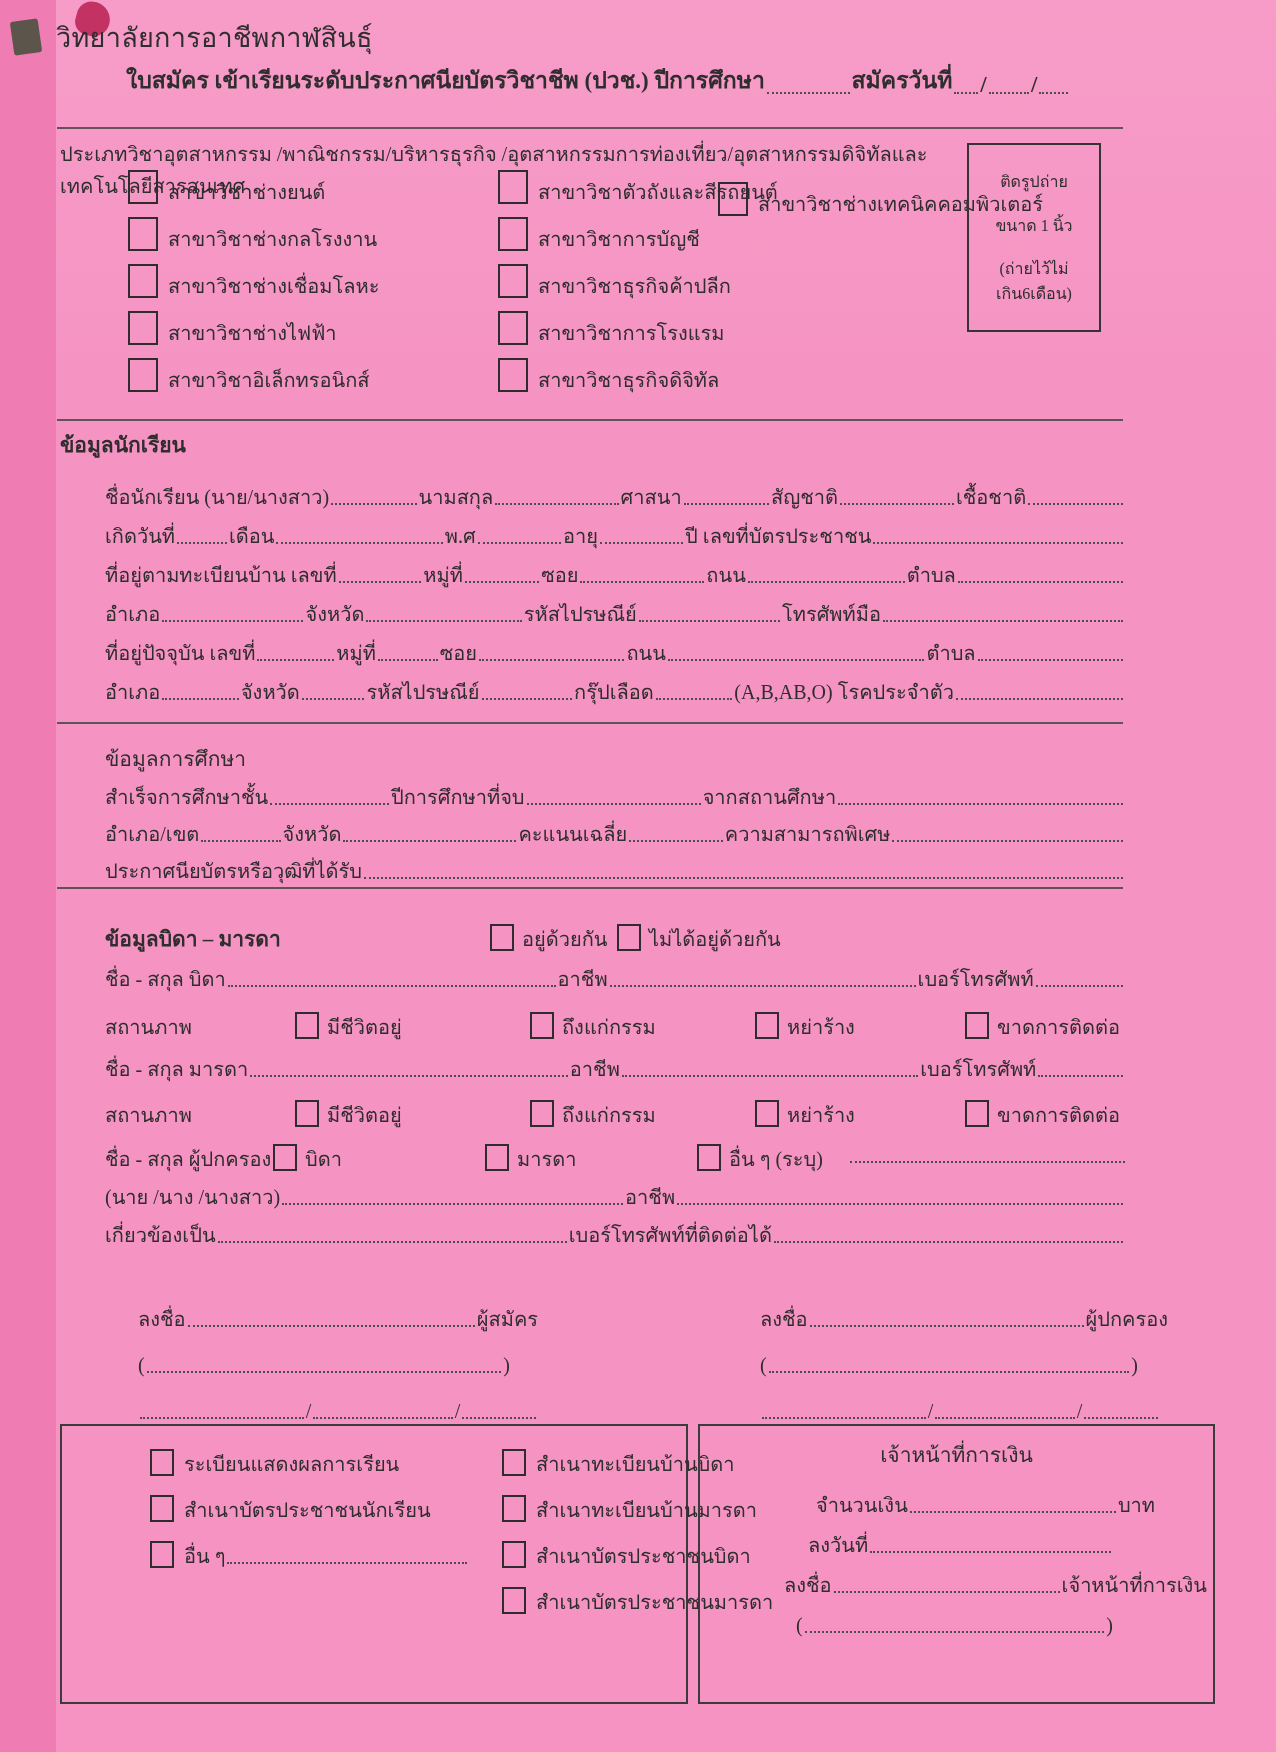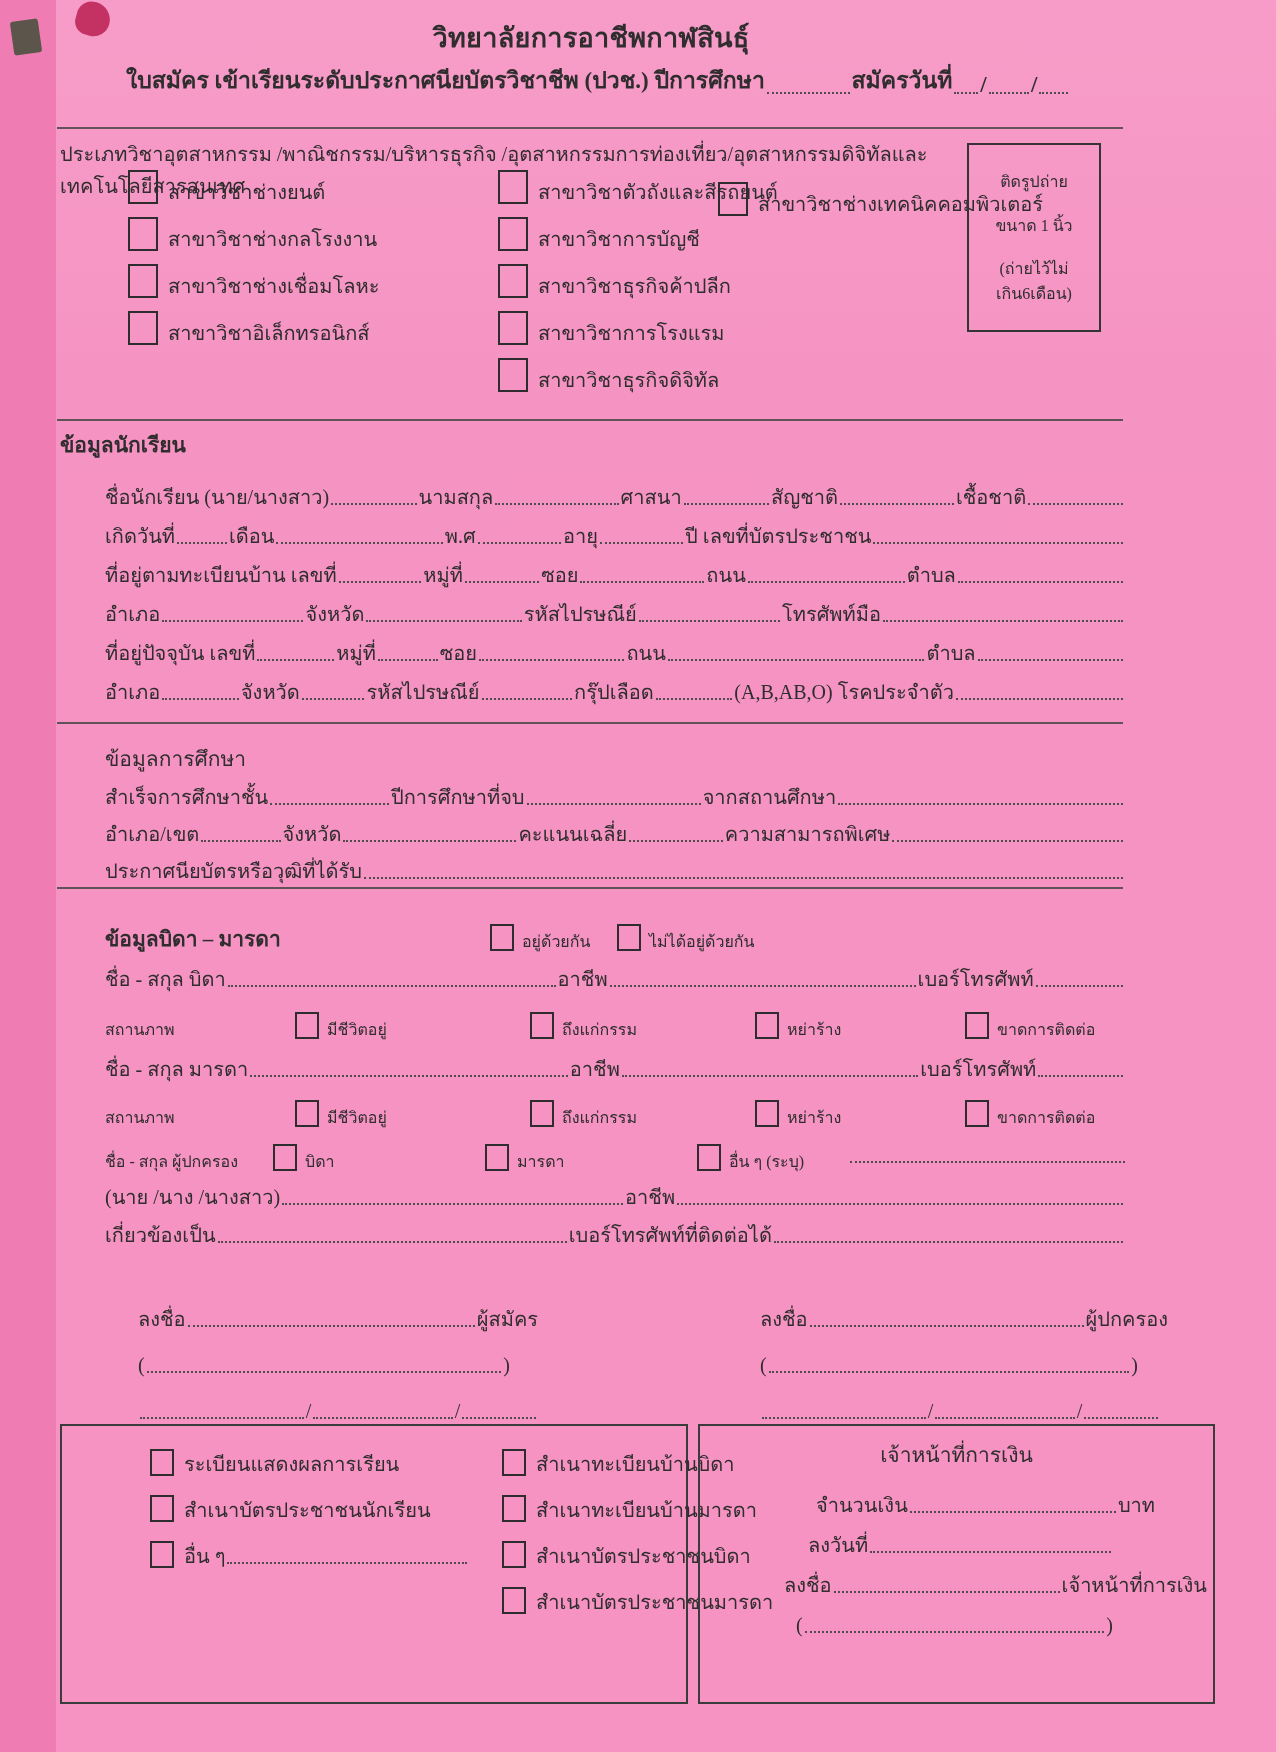--- a/index.html
+++ b/index.html
@@ -5,42 +5,42 @@
   *{box-sizing:border-box;margin:0;padding:0}
   html,body{background:#e9e9e9}
   .page{position:relative;width:1276px;height:1752px;margin:0 auto;
         background:linear-gradient(180deg,#f79cc8 0%,#f593c2 25%,#f693c2 100%);
         font-family:"Liberation Serif","DejaVu Serif",serif;color:#2f2d2e;overflow:hidden}
   .edge-band{position:absolute;left:0;top:0;width:56px;height:100%;background:#ef7cb2}
   .artifact-dark{position:absolute;left:12px;top:20px;width:28px;height:34px;background:#4a5140;
         border-radius:3px;transform:rotate(-8deg);opacity:.9}
   .artifact-red{position:absolute;left:76px;top:2px;width:34px;height:34px;background:#b5184a;
         border-radius:45% 55% 50% 40%;transform:rotate(15deg);opacity:.8}
-  .title{position:absolute;top:16px;left:56px;width:1070px;text-align:center;
-        font-size:27px;font-weight:700;letter-spacing:.3px}
+  .title{position:absolute;top:16px;left:56px;width:1070px;
+        font-size:27px;font-weight:400;letter-spacing:.3px}
   .subtitle{position:absolute;top:62px;left:126px;width:944px;display:flex;align-items:flex-end;
         font-size:23px;font-weight:600}
   .subtitle span{white-space:nowrap}
   .hr{position:absolute;left:57px;width:1066px;height:2px;background:#474747;opacity:.85}
   .dots{border-bottom:2px dotted #4e4c4e;align-self:flex-end;margin:0 2px 4px 2px;min-width:10px;height:2px}
   .frow{display:flex;align-items:flex-end;font-size:20px}
   .frow>span{white-space:nowrap;line-height:1.15}
   .cb{flex:none;width:30px;height:34px;border:2px solid #2e2c2e;background:transparent}
   .cb.small{width:24px;height:27px}
   .prog-item{height:40px;margin-bottom:7px}
   .prog-item .lbl{margin-left:10px}
   .photo-box{position:absolute;left:967px;top:143px;width:134px;height:189px;border:2px solid #353335;
         display:flex;flex-direction:column;justify-content:space-evenly;align-items:center;
         font-size:16px;text-align:center;padding:6px 2px}
   .sec-head{position:absolute;font-size:21px;font-weight:600}
   .rows-abs{position:absolute;left:105px;width:1020px}
   .line-row{height:39px}
   .status-row{position:relative;height:40px}
   .grp{position:absolute;bottom:0;display:flex;align-items:flex-end}
-  .grp .lbl{margin-left:8px;white-space:nowrap;line-height:1.15;font-size:16px}
+  .grp .lbl{margin-left:8px;white-space:nowrap;line-height:1.15;font-size:20px}
   .sig-col{position:absolute;width:400px}
   .sig-row{height:46px}
   .box{position:absolute;top:1424px;height:280px;border:2px solid #3b3b3b}
   .doc-item{height:38px;margin-bottom:8px}
   .doc-item .lbl{margin-left:10px}
 </style>
 </head>
 <body>
 
 <div class="page">
@@ -73,20 +73,24 @@
       <div class="frow prog-item">
         <span class="cb"></span>
         <span class="lbl">สาขาวิชาช่างกลโรงงาน</span>
       </div>
       <div class="frow prog-item">
         <span class="cb"></span>
         <span class="lbl">สาขาวิชาช่างเชื่อมโลหะ</span>
       </div>
       <div class="frow prog-item">
         <span class="cb"></span>
+        <span class="lbl">สาขาวิชาช่างไฟฟ้า</span>
+      </div>
+      <div class="frow prog-item">
+        <span class="cb"></span>
         <span class="lbl">สาขาวิชาอิเล็กทรอนิกส์</span>
       </div>
     </div>
     <div style="position:absolute;left:438px;top:0">
       <div class="frow prog-item">
         <span class="cb"></span>
         <span class="lbl">สาขาวิชาตัวถังและสีรถยนต์</span>
       </div>
       <div class="frow prog-item">
         <span class="cb"></span>

